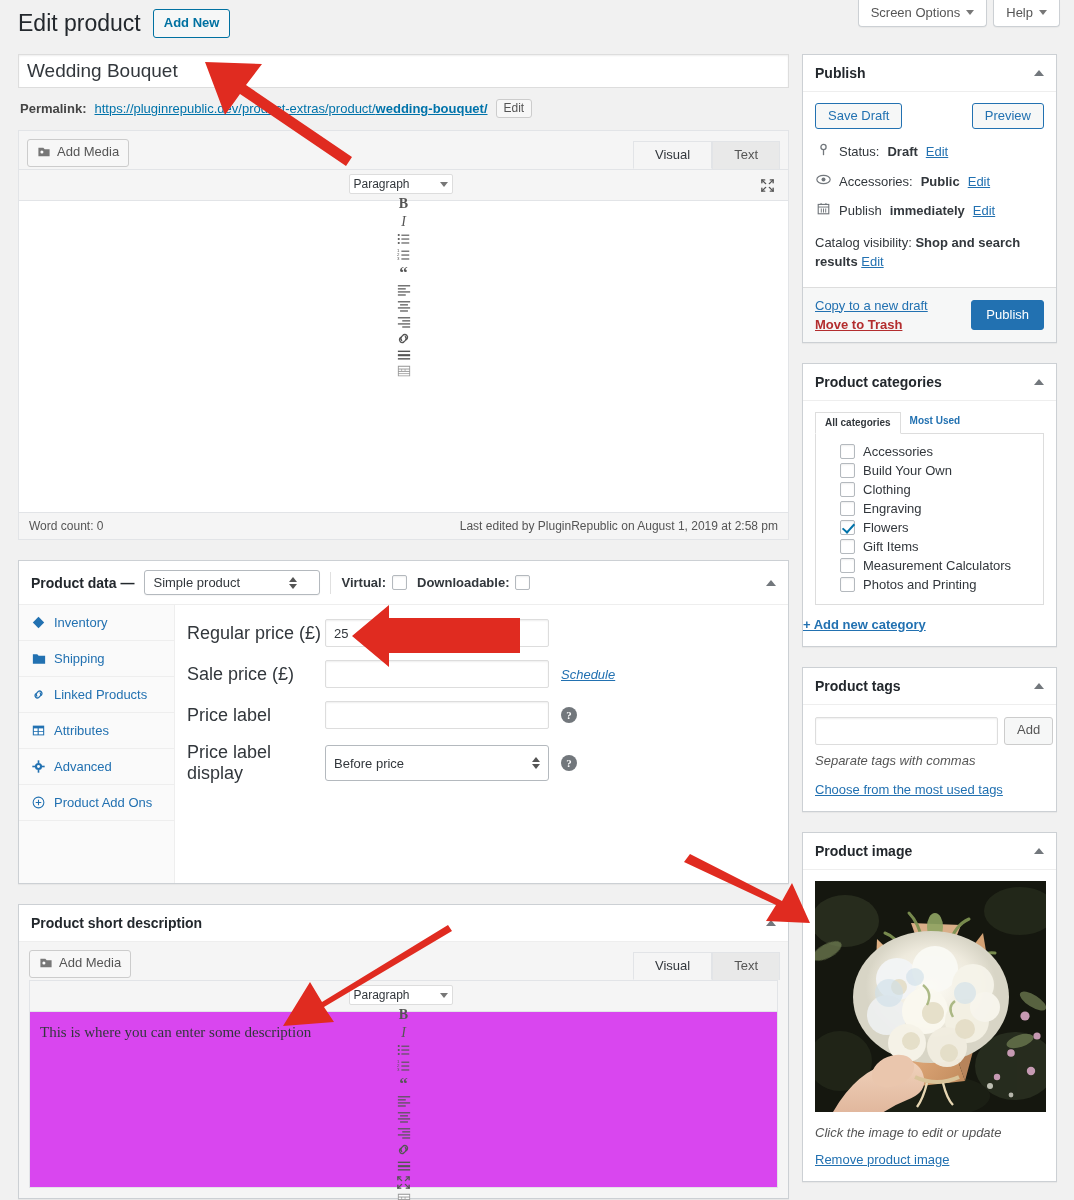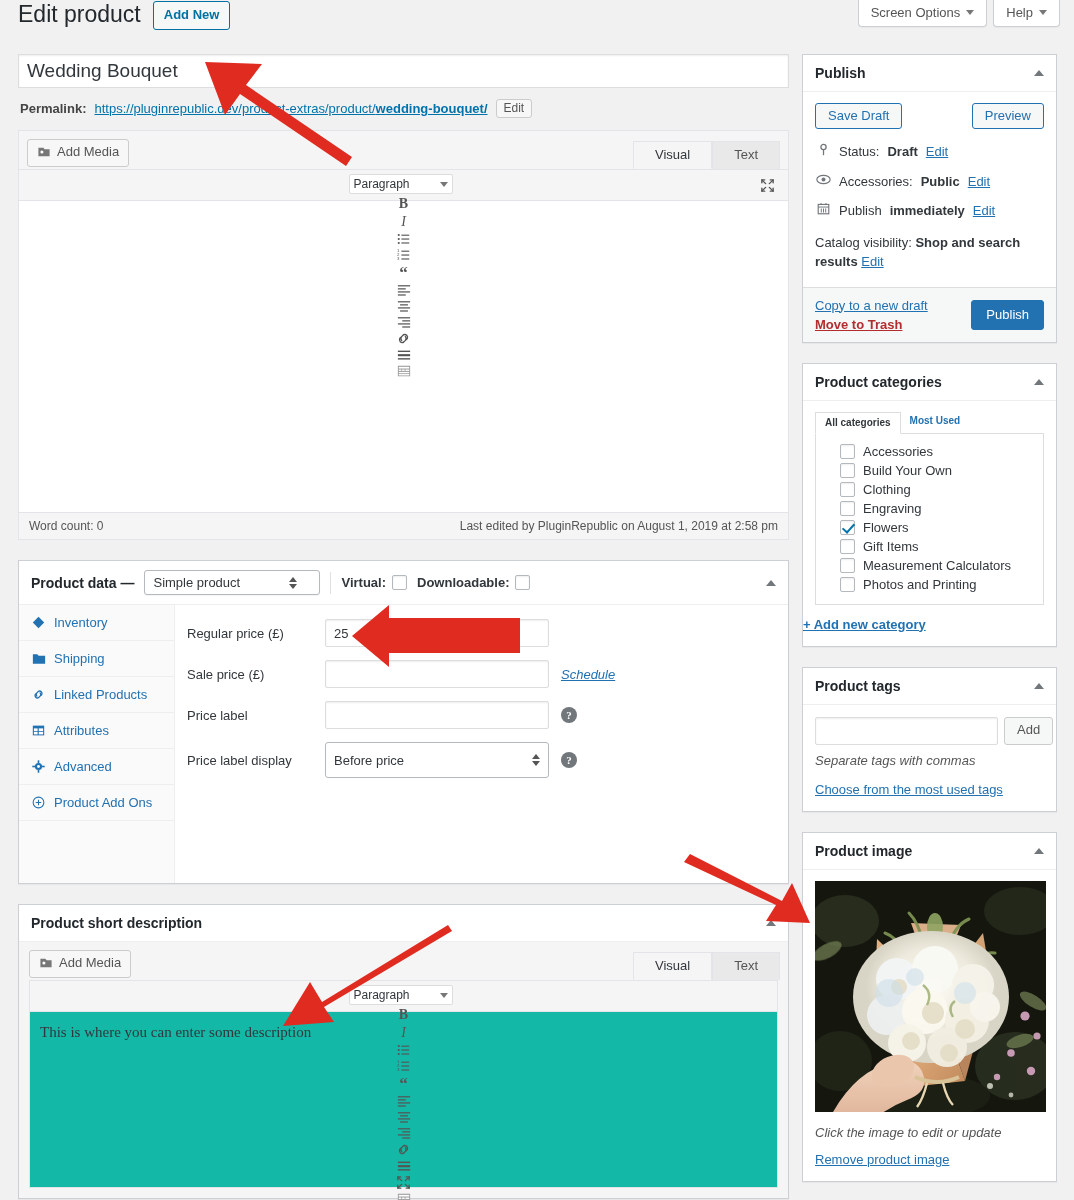--- a/index.html
+++ b/index.html
@@ -19,21 +19,21 @@
   .topbar-btn {
     background: #fff; border: 1px solid #ccd0d4; border-top: none;
     border-radius: 0 0 4px 4px;
     padding: 5px 12px 6px 12px; font-size: 13px; color: #555;
     display: flex; align-items: center; gap: 6px; cursor: pointer;
     margin-left: 6px; box-shadow: 0 1px 1px rgba(0,0,0,.04);
   }
   .caret-dn { width:0;height:0;border-left:4px solid transparent;border-right:4px solid transparent;border-top:5px solid #777; display:inline-block; }
 
   
-  .page-head { position: absolute; left: 18px; top: 0; display: flex; align-items: flex-end; gap: 12px; }
+  .page-head { position: absolute; left: 18px; top: 9px; display: flex; align-items: flex-start; gap: 12px; }
   .page-title { font-size: 23px; font-weight: 400; color: #23282d; line-height: 1.3; }
   .add-new-btn {
     font-size: 13px; font-weight: 600; color: #0071a1;
     background: #f6f7f7; border: 1px solid #0071a1; border-radius: 3px;
     padding: 4px 10px 5px; cursor: pointer; line-height: 1.4;
   }
 
   
   .col-main { position: absolute; left: 18px; top: 54px; width: 771px; }
   .col-side { position: absolute; left: 802px; top: 54px; width: 255px; }
@@ -123,21 +123,21 @@
   .pd-tabs { width: 156px; background: #fafafa; border-right: 1px solid #eee; padding-top: 0; }
   .pd-tab {
     display: flex; align-items: center; gap: 8px; padding: 10px 12px;
     font-size: 13px; color: #2271b1; border-bottom: 1px solid #eee; cursor: pointer;
   }
   .pd-tab.active { background: #eee; color: #555; font-weight: 400; }
   .pd-tab .ti { width: 15px; display: flex; justify-content: center; color: #2271b1; }
   .pd-tab.active .ti { color: #555; }
   .pd-fields { flex: 1; padding: 14px 12px 12px 12px; }
   .fld-row { display: flex; align-items: center; margin-bottom: 13px; }
-  .fld-label { width: 138px; font-size: 13px; color: #32373c; }
+  .fld-label { width: 138px; font-size: 18px; color: #32373c; }
   .fld-input {
     width: 224px; height: 28px; background: #fff; border: 1px solid #ddd;
     box-shadow: inset 0 1px 2px rgba(0,0,0,.07); font-size: 13px; padding: 3px 8px;
     display: flex; align-items: center; color: #32373c; border-radius: 2px;
   }
   .fld-select {
     width: 224px; height: 28px; background: #fff; border: 1px solid #b4b9be;
     font-size: 13px; padding: 17px 8px; display: flex; align-items: center;
     justify-content: space-between; border-radius: 3px; cursor: pointer; gap: 8px;
   }
@@ -146,21 +146,21 @@
     width: 16px; height: 16px; border-radius: 50%; background: #72777c; color: #fff;
     font-size: 11px; font-weight: 700; display: flex; align-items: center; justify-content: center;
     margin-left: 12px; cursor: pointer; font-family: "Liberation Serif", serif;
   }
   .arrow-updn { display:flex; flex-direction: column; gap:2px; }
   .arw-u { width:0;height:0;border-left:4px solid transparent;border-right:4px solid transparent;border-bottom:5px solid #555; }
   .arw-d { width:0;height:0;border-left:4px solid transparent;border-right:4px solid transparent;border-top:5px solid #555; }
 
   
   .sd-body { background: #f5f5f5; }
-  .sd-editor-area { background: #14b8a6; height: 176px; padding: 12px 10px; }
+  .sd-editor-area { background: #d946ef; height: 176px; padding: 12px 10px; }
   .sd-text { font-family: "Liberation Serif", serif; font-size: 15px; color: #32373c; }
 
   
   .pub-row1 { display: flex; justify-content: space-between; padding: 11px 12px 6px; }
   .btn-sec {
     background: #f6f7f7; border: 1px solid #2271b1; border-radius: 3px;
     color: #2271b1; font-size: 13px; padding: 4px 12px 5px; cursor: pointer;
   }
   .pub-list { padding: 2px 12px 10px; }
   .pub-item { display: flex; align-items: flex-start; gap: 8px; font-size: 13px; color: #32373c; padding: 5px 0; line-height: 1.5; }

